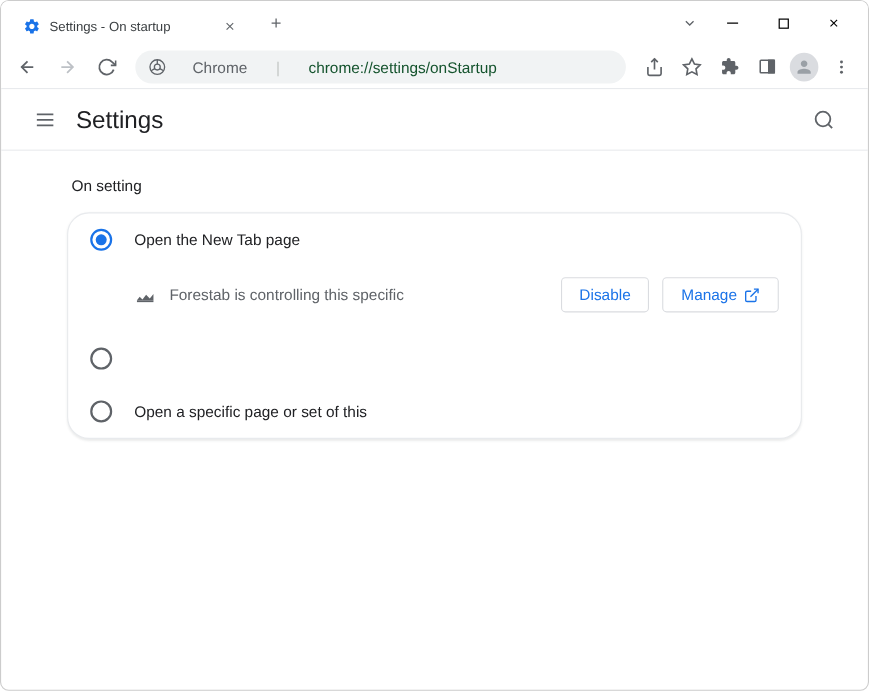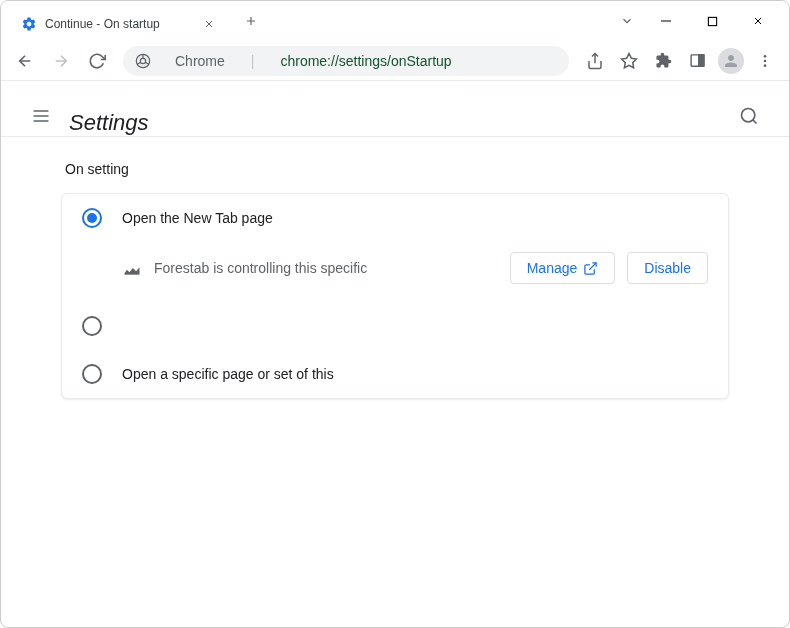--- a/index.html
+++ b/index.html
@@ -24,29 +24,29 @@
     .omnibox { flex: 1; height: 30px; background: #f1f3f4; border-radius: 15px; display: flex; align-items: center; padding: 0 12px; margin: 0 6px; gap: 24px; }
     .omnibox-icon { color: #5f6368; display: flex; align-items: center; }
     .omnibox-prefix { color: #5f6368; font-size: 14px; }
     .omnibox-sep { color: #c4c7c5; font-size: 14px; margin: 0 2px; }
     .omnibox-url { color: #14532d; font-size: 14px; }
     .toolbar-actions { display: flex; align-items: center; gap: 2px; }
     .toolbar-icon { width: 32px; height: 32px; display: flex; align-items: center; justify-content: center; border-radius: 50%; cursor: pointer; color: #5f6368; }
     .avatar { width: 26px; height: 26px; border-radius: 50%; background: #dadce0; display: flex; align-items: center; justify-content: center; cursor: pointer; }
 
     
-    .settings-header { height: 56px; display: flex; align-items: flex-end; padding: 0 20px; border-bottom: 1px solid #e8eaed; font-style: italic; }
+    .settings-header { height: 56px; display: flex; align-items: center; padding: 0 20px; border-bottom: 1px solid #e8eaed; }
     .menu-icon { width: 40px; height: 40px; display: flex; align-items: center; justify-content: center; cursor: pointer; color: #5f6368; margin-right: 8px; }
     .settings-title { font-size: 22px; color: #202124; font-weight: 400; flex: 1; }
     .search-icon-btn { width: 40px; height: 40px; display: flex; align-items: center; justify-content: center; cursor: pointer; color: #5f6368; }
 
     
     .content { padding: 24px 60px; }
     .section-title { font-size: 14px; color: #202124; margin-bottom: 16px; margin-left: 4px; }
-    .card { background: #fff; border: 1px solid #e8eaed; border-radius: 6px; box-shadow: 0 1px 2px rgba(60,64,67,0.1); }
+    .card { background: #fff; border: 1px solid #e8eaed; border-radius: 20px; box-shadow: 0 1px 2px rgba(60,64,67,0.1); }
     .radio-row { display: flex; align-items: center; padding: 14px 20px; min-height: 48px; }
     .radio { width: 20px; height: 20px; border: 2px solid #5f6368; border-radius: 50%; margin-right: 20px; display: flex; align-items: center; justify-content: center; flex-shrink: 0; }
     .radio.selected { border-color: #1a73e8; }
     .radio.selected::after { content: ''; width: 10px; height: 10px; background: #1a73e8; border-radius: 50%; }
     .radio-label { font-size: 14px; color: #202124; }
     .notice-row { display: flex; align-items: center; padding: 10px 20px 18px 60px; gap: 12px; }
     .ext-icon { width: 20px; height: 20px; display: flex; align-items: center; justify-content: center; flex-shrink: 0; }
     .notice-text { font-size: 14px; color: #5f6368; flex: 1; }
     .btn { border: 1px solid #dadce0; background: #fff; color: #1a73e8; font-size: 14px; padding: 7px 16px; border-radius: 4px; cursor: pointer; display: flex; align-items: center; gap: 6px; font-weight: 500; }
     .btn-icon { display: flex; align-items: center; }
@@ -54,21 +54,21 @@
 </head>
 <body>
 
 <div class="titlebar">
   <div class="tab">
     <span class="tab-icon">
       <svg width="16" height="16" viewBox="0 0 24 24" fill="#1a73e8">
           <path d="M19.14,12.94c0.04-0.3,0.06-0.61,0.06-0.94c0-0.32-0.02-0.64-0.07-0.94l2.03-1.58c0.18-0.14,0.23-0.41,0.12-0.61 l-1.92-3.32c-0.12-0.22-0.37-0.29-0.59-0.22l-2.39,0.96c-0.5-0.38-1.03-0.7-1.62-0.94L14.4,2.81c-0.04-0.24-0.24-0.41-0.48-0.41 h-3.84c-0.24,0-0.43,0.17-0.47,0.41L9.25,5.35C8.66,5.59,8.12,5.92,7.63,6.29L5.24,5.33c-0.22-0.08-0.47,0-0.59,0.22L2.74,8.87 C2.62,9.08,2.66,9.34,2.86,9.48l2.03,1.58C4.84,11.36,4.8,11.69,4.8,12s0.02,0.64,0.07,0.94l-2.03,1.58 c-0.18,0.14-0.23,0.41-0.12,0.61l1.92,3.32c0.12,0.22,0.37,0.29,0.59,0.22l2.39-0.96c0.5,0.38,1.03,0.7,1.62,0.94l0.36,2.54 c0.05,0.24,0.24,0.41,0.48,0.41h3.84c0.24,0,0.44-0.17,0.47-0.41l0.36-2.54c0.59-0.24,1.13-0.56,1.62-0.94l2.39,0.96 c0.22,0.08,0.47,0,0.59-0.22l1.92-3.32c0.12-0.22,0.07-0.47-0.12-0.61L19.14,12.94z M12,15.6c-1.98,0-3.6-1.62-3.6-3.6 s1.62-3.6,3.6-3.6s3.6,1.62,3.6,3.6S13.98,15.6,12,15.6z"></path>
         </svg>
     </span>
-    <span class="tab-title">Continue - On startup</span>
+    <span class="tab-title">Settings - On startup</span>
     <span class="tab-close">
       <svg width="12" height="12" viewBox="0 0 24 24" fill="none" stroke="currentColor" stroke-width="2">
           <line x1="18" y1="6" x2="6" y2="18"></line>
           <line x1="6" y1="6" x2="18" y2="18"></line>
         </svg>
     </span>
   </div>
   <div class="new-tab">
     <svg width="14" height="14" viewBox="0 0 24 24" fill="none" stroke="currentColor" stroke-width="2">
         <line x1="12" y1="5" x2="12" y2="19"></line>
@@ -201,33 +201,33 @@
       <div class="radio-label">Open the New Tab page</div>
     </div>
     <div class="notice-row">
       <span class="ext-icon">
         <svg width="20" height="20" viewBox="0 0 24 24" fill="#5f6368">
             <path d="M3 18 L6 14 L9 17 L13 12 L17 16 L21 11 L21 18 Z"></path>
             <rect x="3" y="18" width="18" height="2"></rect>
           </svg>
       </span>
       <div class="notice-text">Forestab is controlling this specific</div>
+      <button class="btn">
+        <span>Disable</span>
+      </button>
       <button class="btn">
         <span>Manage</span>
         <span class="btn-icon">
           <svg width="15" height="15" viewBox="0 0 24 24" fill="none" stroke="currentColor" stroke-width="2">
               <path d="M18 13v6a2 2 0 0 1-2 2H5a2 2 0 0 1-2-2V8a2 2 0 0 1 2-2h6"></path>
               <polyline points="15 3 21 3 21 9"></polyline>
               <line x1="10" y1="14" x2="21" y2="3"></line>
             </svg>
         </span>
       </button>
-      <button class="btn">
-        <span>Disable</span>
-      </button>
     </div>
     <div class="radio-row">
       <div class="radio"></div>
     </div>
     <div class="radio-row">
       <div class="radio"></div>
       <div class="radio-label">Open a specific page or set of this</div>
     </div>
   </div>
 </div>

